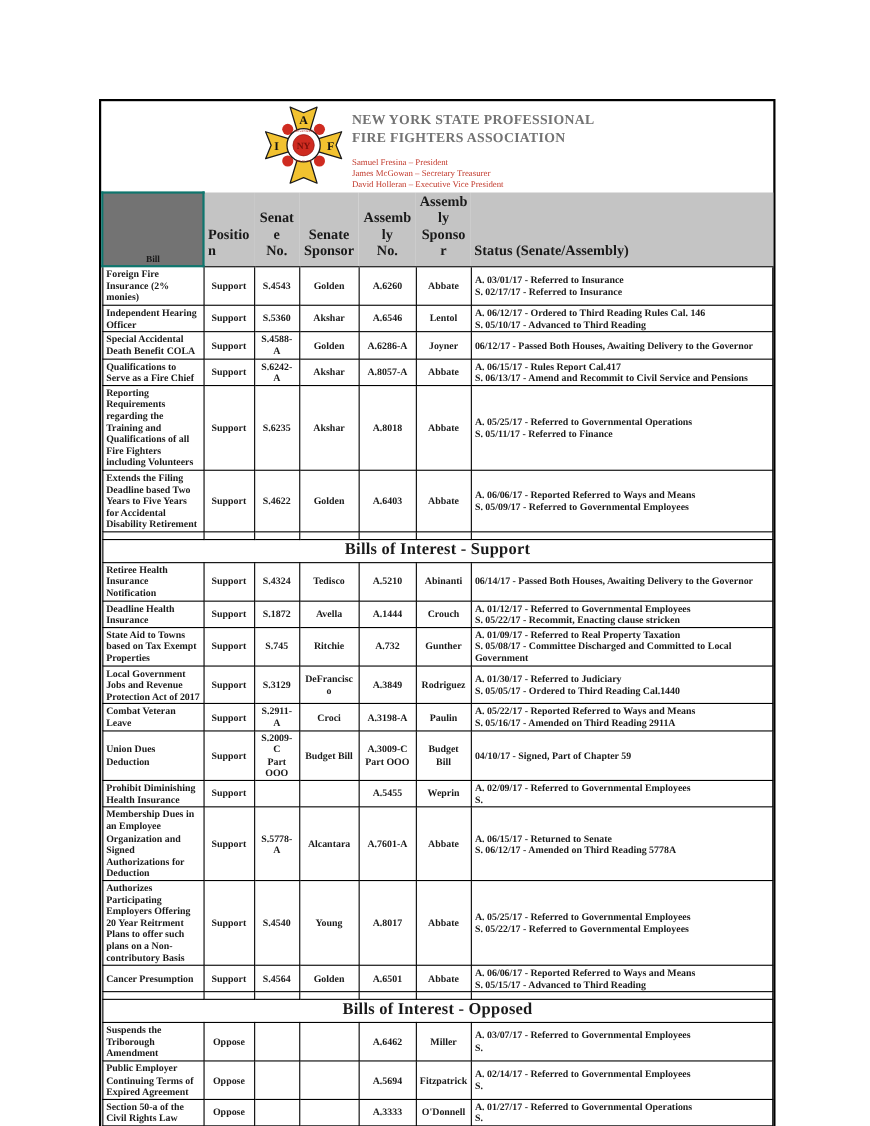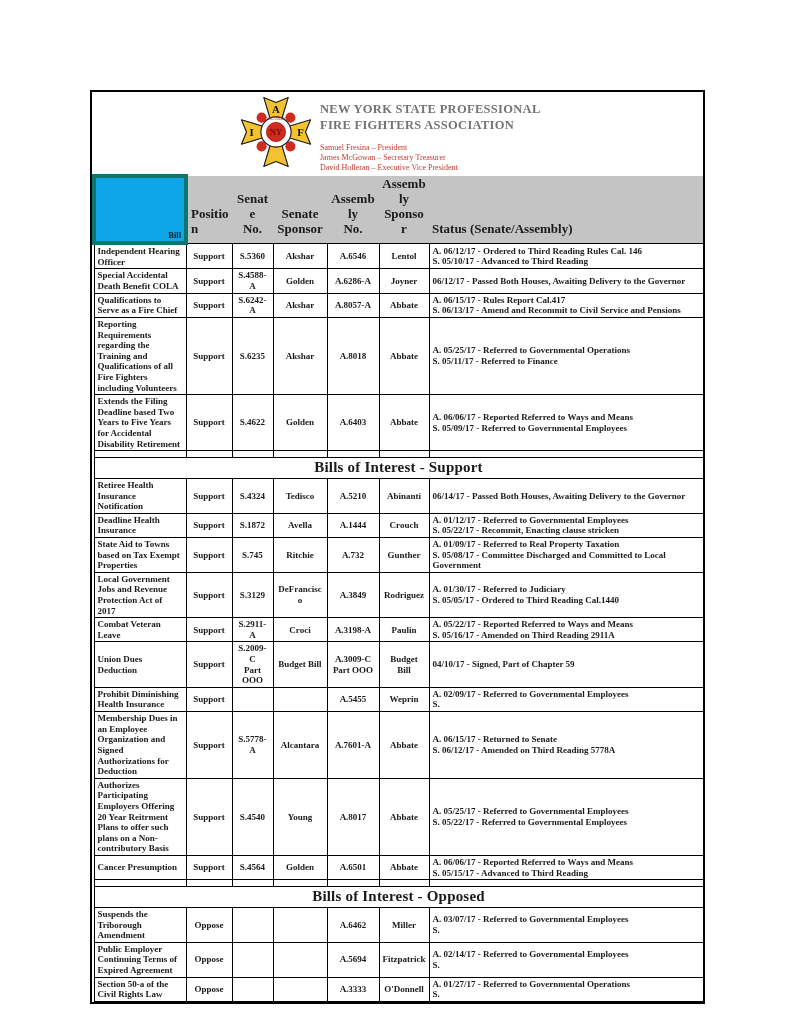--- a/index.html
+++ b/index.html
@@ -12,21 +12,21 @@
   .title-block{position:absolute;left:228px;top:9px;}
   .org-title{font-size:12.5px;font-weight:bold;letter-spacing:.3px;line-height:1.3;color:#737373;}
   .officers{margin-top:9px;}
   .officer{font-size:8px;line-height:1.25;color:#c23b2e;}
   
   table{border-collapse:collapse;table-layout:fixed;width:100%;}
   col.c0{width:92px}col.c1{width:46px}col.c2{width:41px}col.c3{width:54px}
   col.c4{width:52px}col.c5{width:50px}col.c6{width:274px}
   th,td{font-size:9px;font-weight:bold;vertical-align:middle;padding:1px 3px;
         white-space:pre-line;word-wrap:break-word;line-height:1.18;}
-  th.th-bill{background:#0ea5e9;border:4px solid #0f766e;text-align:right;vertical-align:bottom;font-size:8.5px;}
+  th.th-bill{background:#737373;border:2px solid #0f766e;text-align:center;vertical-align:bottom;font-size:8.5px;}
   th.th-gray{background:#c4c4c4;border:none;border-bottom:1.5px solid #000;
              text-align:center;vertical-align:bottom;font-size:13px;line-height:1.15;padding-bottom:6px;}
   th.th-gray.al{text-align:left;}
   td{border:1px solid #000;}
   td.c0{text-align:left;}
   td.c1,td.c2,td.c3,td.c4,td.c5{text-align:center;}
   td.c6{text-align:left;}
   tr.spacer td{height:6px;padding:0;line-height:0;}
   td.sec{font-size:15px;text-align:center;font-weight:bold;padding:1px 0;letter-spacing:.2px;margin-top:48px;}
 </style>
@@ -86,20 +86,30 @@
 No.</th>
             <th class="th-gray">Senate
 Sponsor</th>
             <th class="th-gray">Assembly
 No.</th>
             <th class="th-gray">Assembly
 Sponsor</th>
             <th class="th-gray al">Status (Senate/Assembly)</th>
           </tr>
           <tr>
+            <td class="c0">Foreign Fire Insurance (2% monies)</td>
+            <td class="c1">Support</td>
+            <td class="c2">S.4543</td>
+            <td class="c3">Golden</td>
+            <td class="c4">A.6260</td>
+            <td class="c5">Abbate</td>
+            <td class="c6">A. 03/01/17 - Referred to Insurance
+S. 02/17/17 - Referred to Insurance</td>
+          </tr>
+          <tr>
             <td class="c0">Independent Hearing Officer</td>
             <td class="c1">Support</td>
             <td class="c2">S.5360</td>
             <td class="c3">Akshar</td>
             <td class="c4">A.6546</td>
             <td class="c5">Lentol</td>
             <td class="c6">A. 06/12/17 - Ordered to Third Reading Rules Cal. 146
 S. 05/10/17 - Advanced to Third Reading</td>
           </tr>
           <tr>

